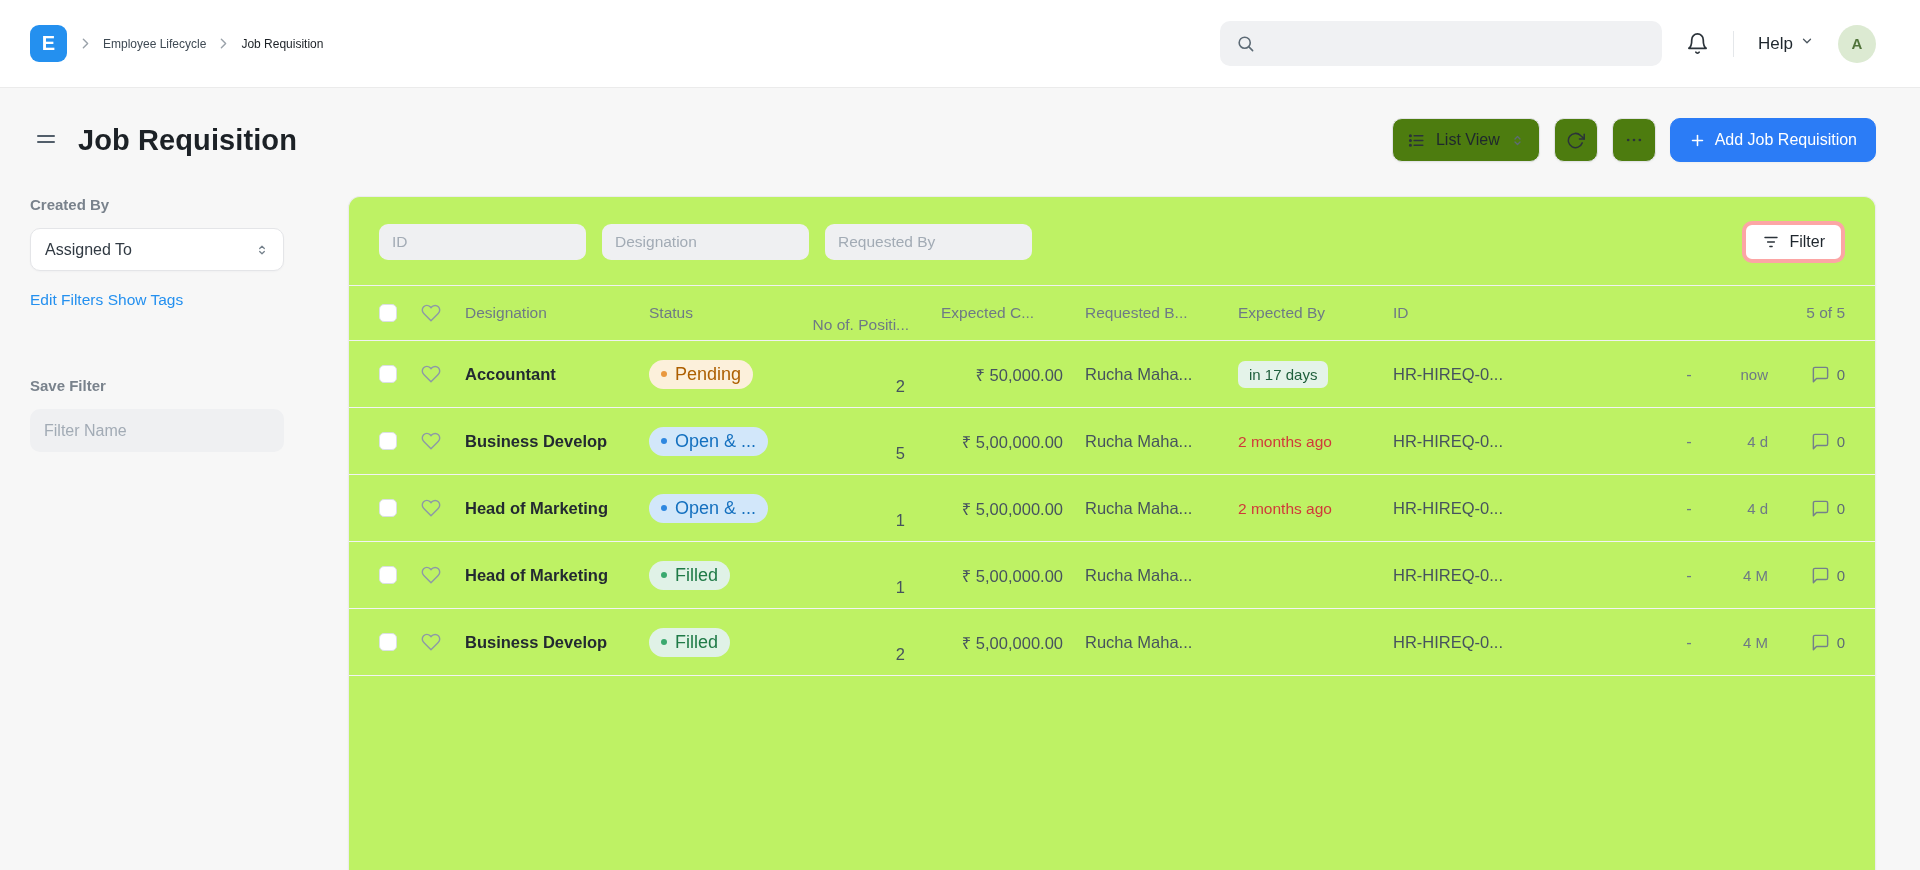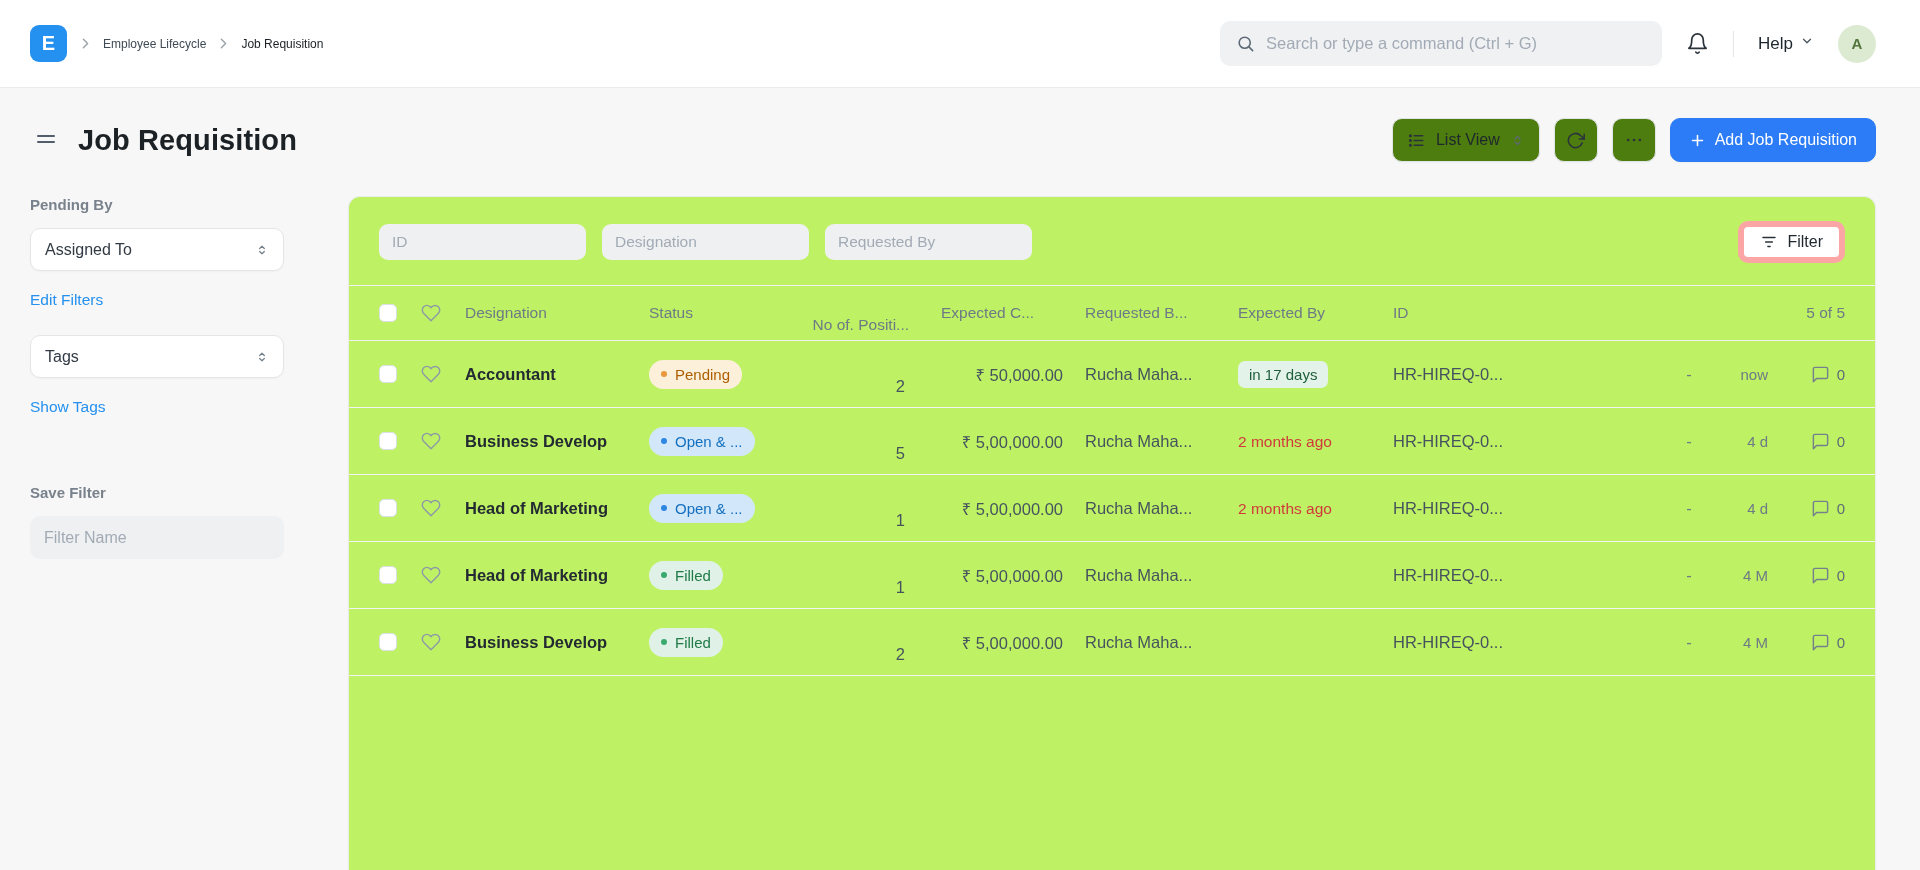--- a/index.html
+++ b/index.html
@@ -80,21 +80,21 @@
   }
 
   
   .toolbar { display: flex; align-items: center; padding: 24px 30px 22px; gap: 16px; }
   .qf-input {
     width: 207px; height: 36px; background: #eff0f2; border: none; border-radius: 9px;
     padding: 0 13px; font-size: 15.5px; color: #313a43;
   }
   .toolbar-right { margin-left: auto; display: flex; align-items: center; gap: 14px; }
   .tbtn {
-    height: 42px; border: 6px solid #fca5a5; border-radius: 10px; background: #fff;
+    height: 42px; border: 4px solid #fca5a5; border-radius: 10px; background: #fff;
     display: inline-flex; align-items: center; gap: 9px; padding: 0 16px; font-size: 16px; color: #1f272e;
   }
   .sort-group { display: flex; align-items: stretch; border: 1px solid #e3e4e7; border-radius: 10px; overflow: hidden; height: 42px; background: #fff; }
   .sort-dir { width: 45px; display: flex; align-items: center; justify-content: center; border: none; background: #fff; border-right: 1px solid #eceef0; }
   .sort-field { border: none; background: #fff; padding: 0 16px; font-size: 16px; color: #1f272e; }
 
   
   .thead {
     display: flex; align-items: center; height: 56px; padding: 0 30px;
     border-top: 1px solid #f0f1f2; border-bottom: 1px solid #f0f1f2;
@@ -117,21 +117,21 @@
   .c-req { flex: 0 0 153px; white-space: nowrap; overflow: hidden; }
   .c-eb { flex: 0 0 155px; white-space: nowrap; }
   .c-id { flex: 1; white-space: nowrap; overflow: hidden; }
   .c-dash { flex: 0 0 26px; color: #6e7a85; text-align: center; }
   .c-time { flex: 0 0 66px; text-align: right; color: #6e7a85; font-size: 15px; }
   .c-comment { flex: 0 0 77px; display: flex; align-items: center; justify-content: flex-end; gap: 7px; color: #5d6a75; font-size: 15px; }
   .count { flex: 0 0 169px; text-align: right; color: #6e7a85; font-size: 15.5px; }
 
   .pill {
     display: inline-flex; align-items: center; gap: 8px; height: 29px; padding: 0 12px;
-    border-radius: 999px; font-size: 15px; font-weight: 500;
+    border-radius: 999px; font-size: 18px; font-weight: 500;
   }
   .dot { width: 6px; height: 6px; border-radius: 50%; }
   .pill-pending { background: #fcf0db; color: #ad5f00; }
   .pill-pending .dot { background: #e9983e; }
   .pill-open { background: #d2e7fa; color: #1470bf; }
   .pill-open .dot { background: #2d87e0; }
   .pill-filled { background: #e0f2e7; color: #1f7a47; }
   .pill-filled .dot { background: #3aa96f; }
 
   .due-badge { display: inline-block; padding: 5px 11px; border-radius: 7px; background: #e4f3e9; color: #1f5f3c; font-size: 15px; }
@@ -157,21 +157,20 @@
     <a class="crumb current">Job Requisition</a>
   </nav>
   <div class="nav-right">
     <div class="searchbar">
       <span style="display:flex;">
         <svg width="19" height="19" viewBox="0 0 24 24" fill="none" stroke="#5d6a75" stroke-width="2" stroke-linecap="round">
             <circle cx="11" cy="11" r="7"></circle>
             <line x1="21" y1="21" x2="16.3" y2="16.3"></line>
           </svg>
       </span>
-      <input type="text" placeholder="Search or type a command (Ctrl + G)" style="">
     </div>
     <button class="iconbtn">
       <span style="display:flex;">
         <svg width="23" height="23" viewBox="0 0 24 24" fill="none" stroke="#2b333a" stroke-width="1.8" stroke-linecap="round" stroke-linejoin="round">
             <path d="M18 8A6 6 0 0 0 6 8c0 7-3 9-3 9h18s-3-2-3-9"></path>
             <path d="M13.73 21a2 2 0 0 1-3.46 0"></path>
           </svg>
       </span>
     </button>
     <div class="nav-divider"></div>
@@ -242,44 +241,35 @@
           </svg>
       </span>
       <span>Add Job Requisition</span>
     </button>
   </div>
 </div>
 
 <div class="content">
 
   <aside class="sidebar">
-    <div class="side-label">Pending By</div>
+    <div class="side-label">Created By</div>
 
     <button class="side-select">
       <span>Assigned To</span>
       <span style="display:flex;">
         <svg width="14" height="14" viewBox="0 0 24 24" fill="none" stroke="#74808b" stroke-width="2.1" stroke-linecap="round" stroke-linejoin="round">
             <polyline points="8 9.5 12 5.5 16 9.5"></polyline>
             <polyline points="8 14.5 12 18.5 16 14.5"></polyline>
           </svg>
       </span>
     </button>
 
 
     <a class="side-link">Edit Filters</a>
 
-    <button class="side-select">
-      <span>Tags</span>
-      <span style="display:flex;">
-        <svg width="14" height="14" viewBox="0 0 24 24" fill="none" stroke="#74808b" stroke-width="2.1" stroke-linecap="round" stroke-linejoin="round">
-            <polyline points="8 9.5 12 5.5 16 9.5"></polyline>
-            <polyline points="8 14.5 12 18.5 16 14.5"></polyline>
-          </svg>
-      </span>
-    </button>
 
     <a class="side-link">Show Tags</a>
 
     <div class="side-label save">Save Filter</div>
     <input class="side-input" type="text" placeholder="Filter Name" style="">
   </aside>
 
   <main class="card">
 
     <div class="toolbar">

